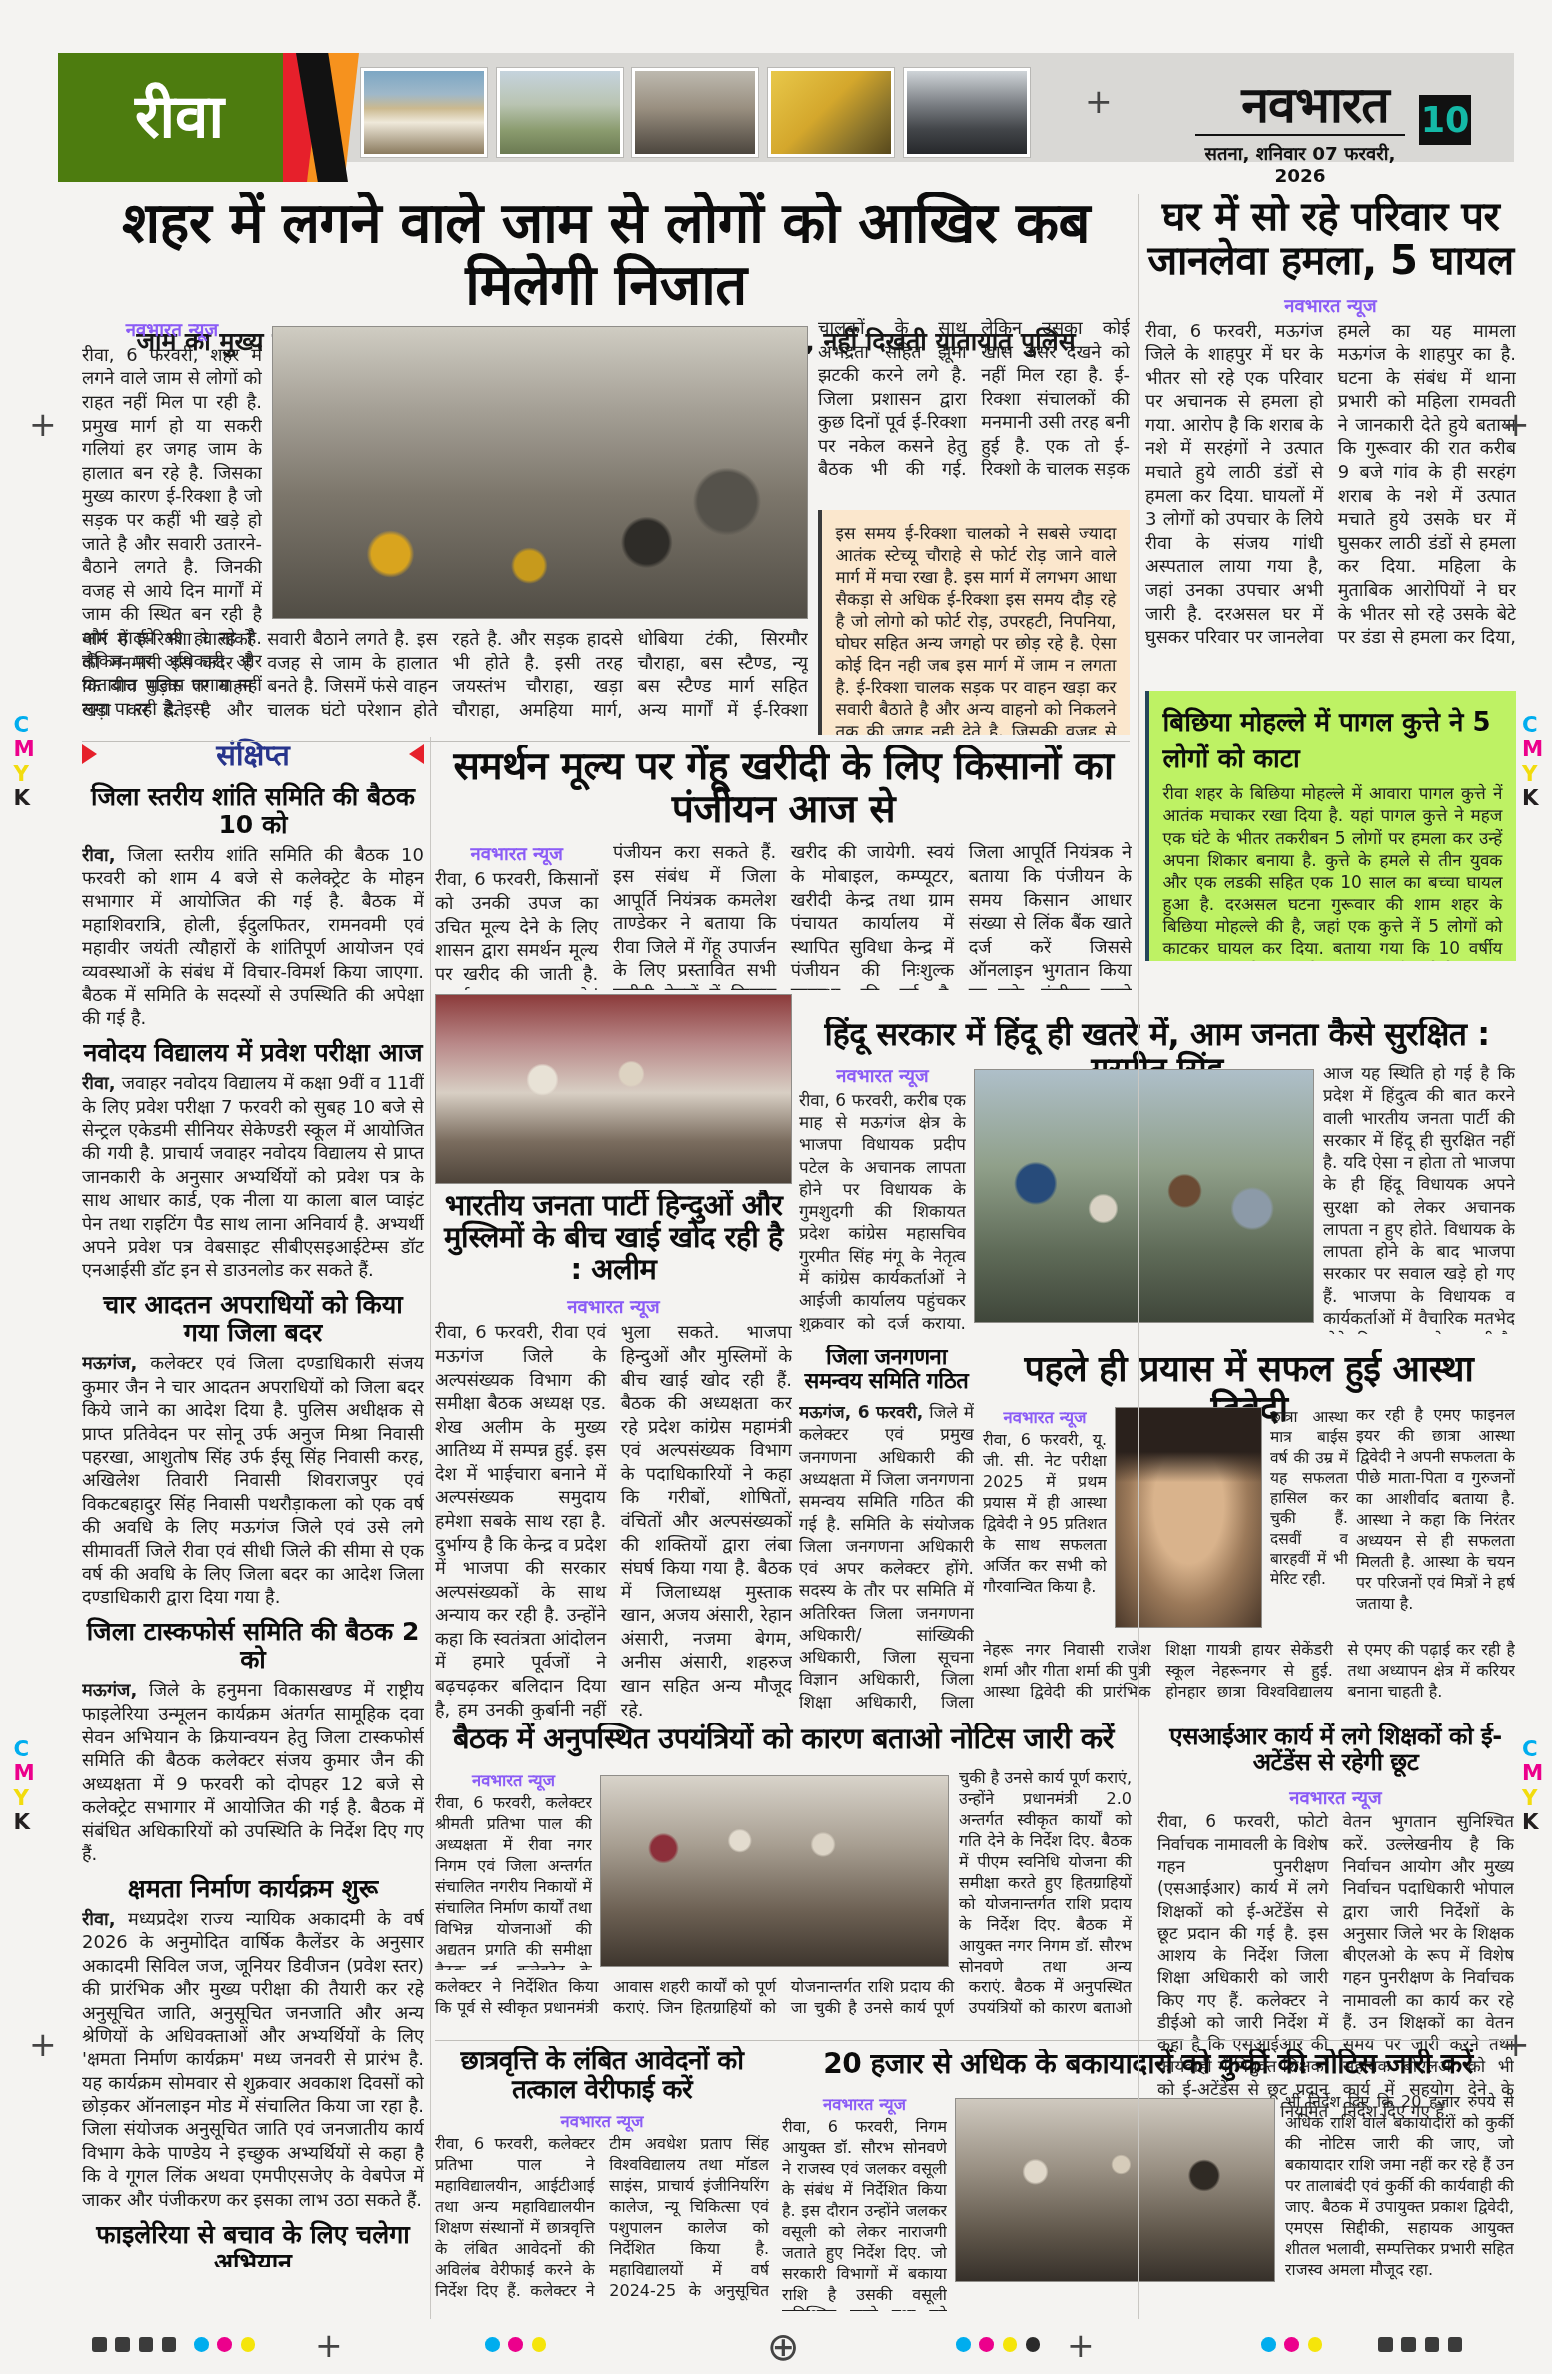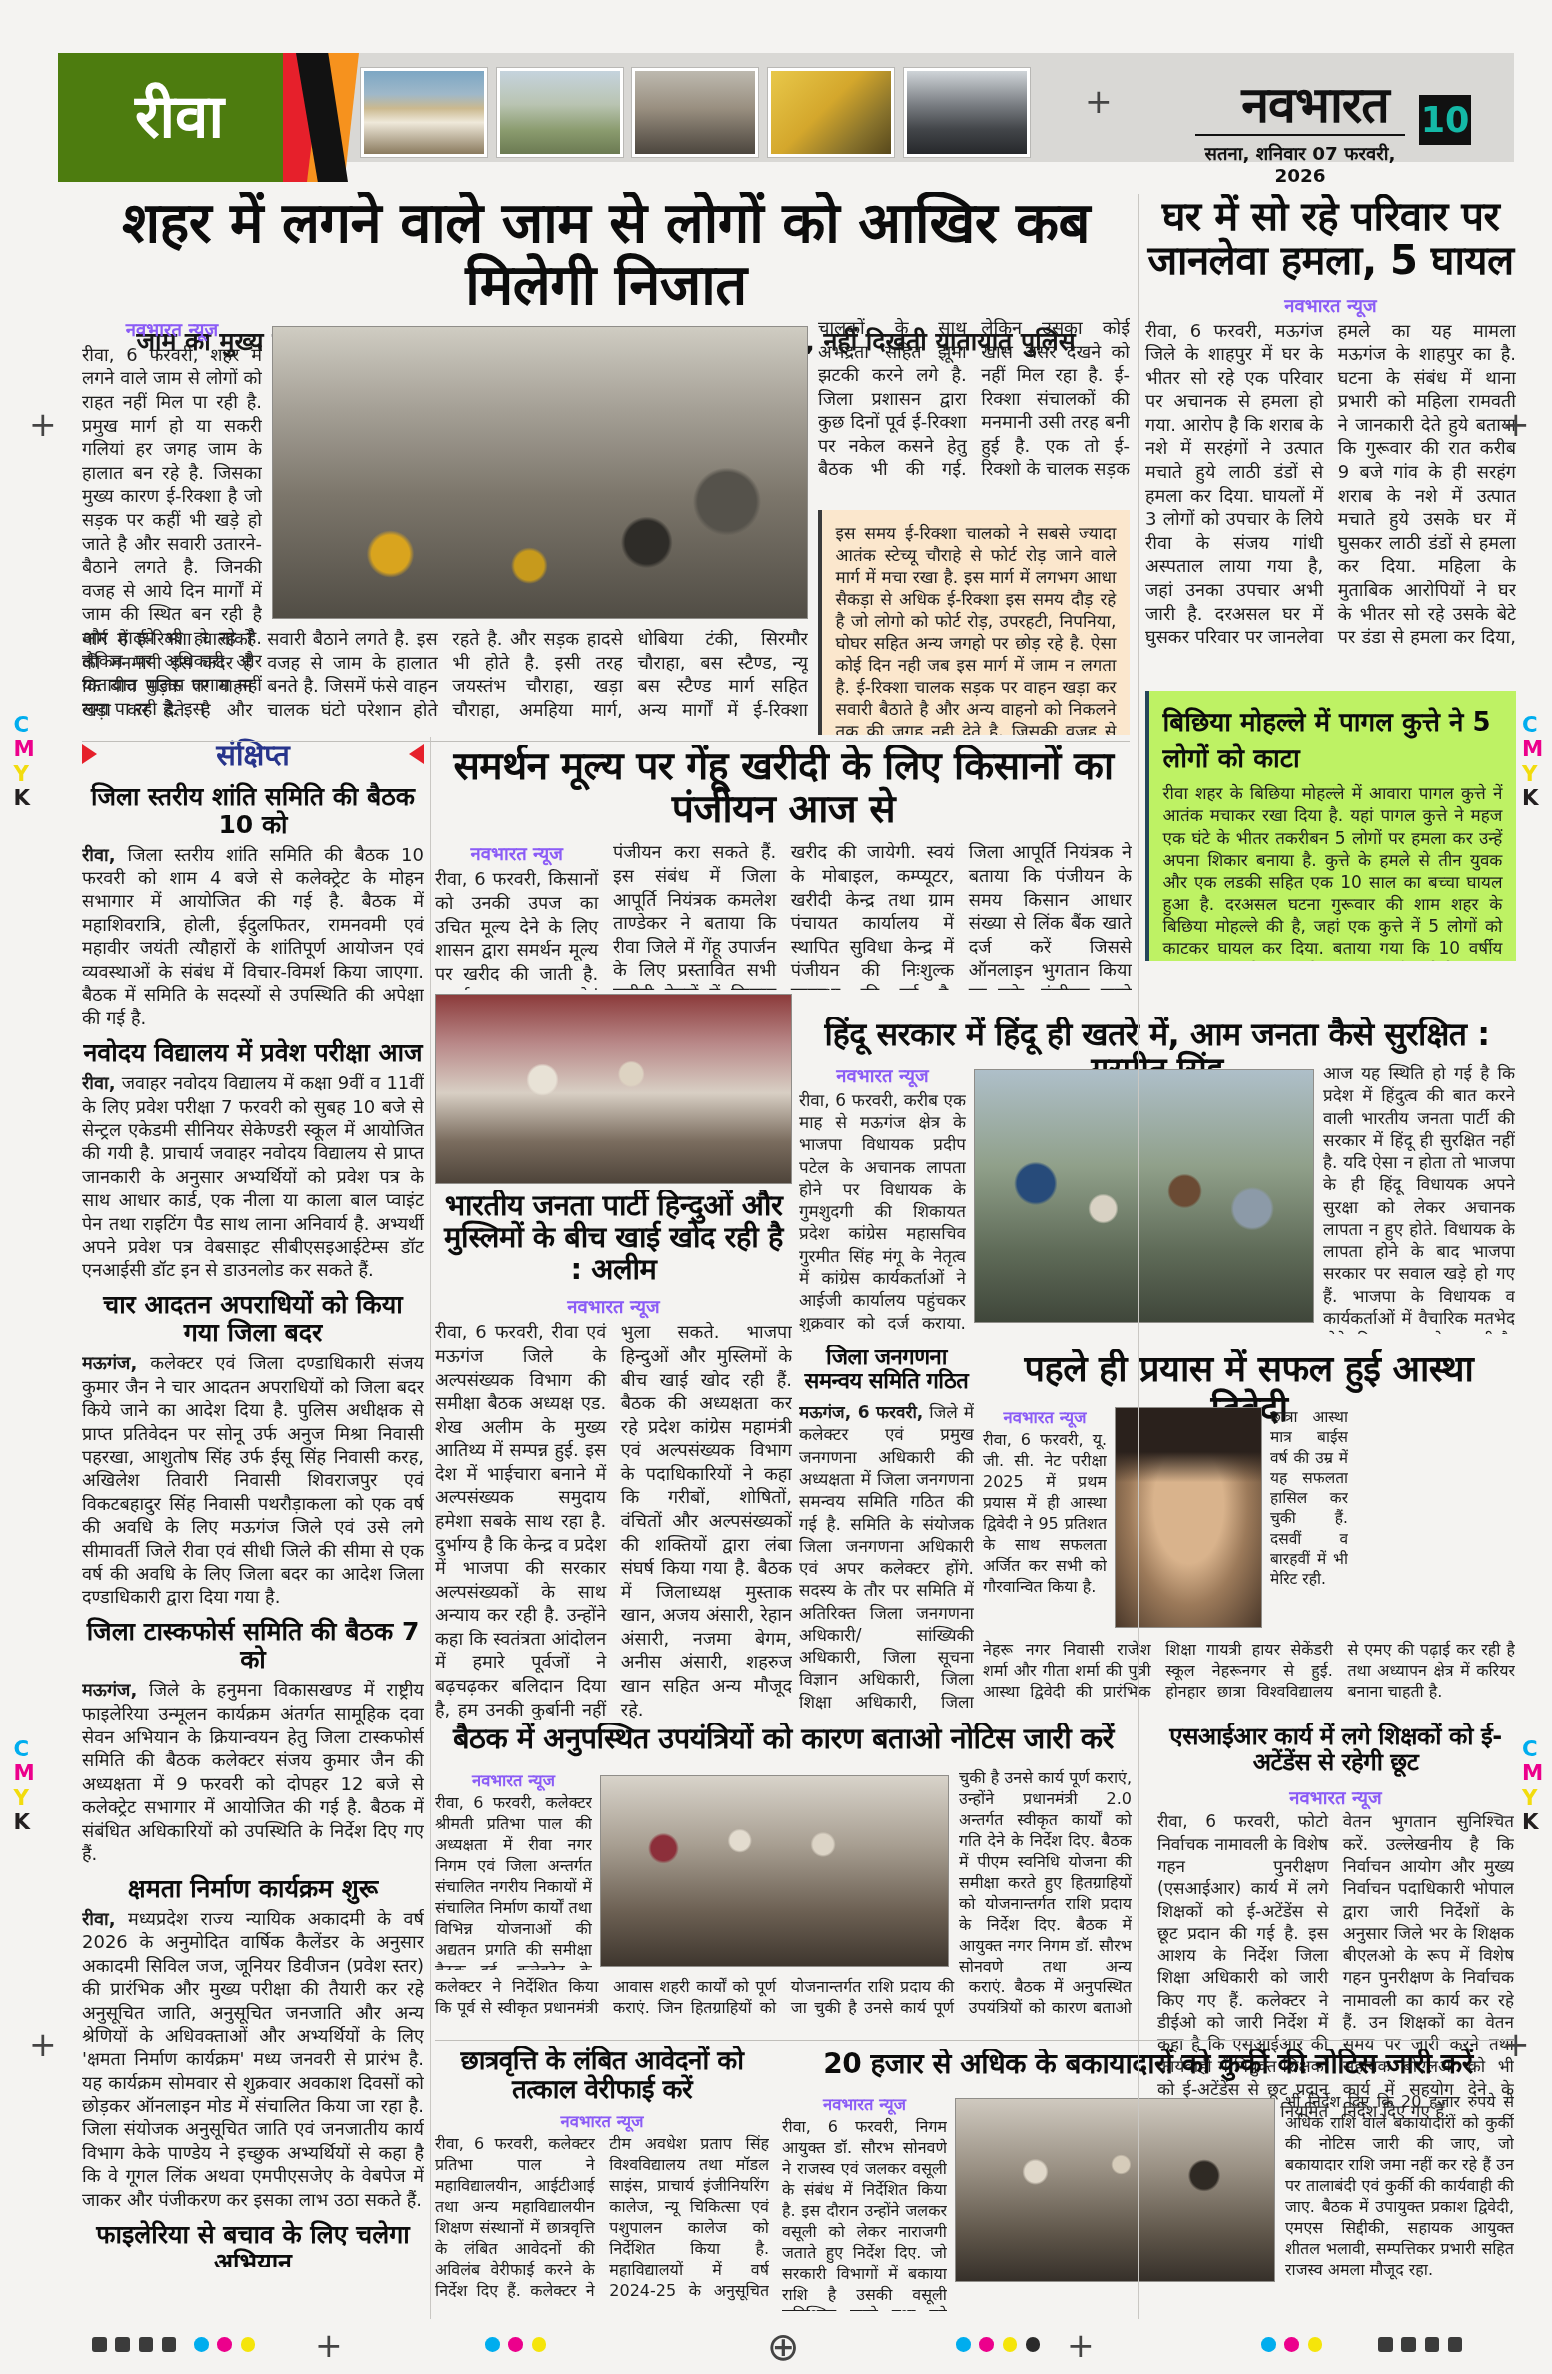--- a/index.html
+++ b/index.html
@@ -129,21 +129,21 @@
   </div>
   <div class="brief">
     <div class="bt">नवोदय विद्यालय में प्रवेश परीक्षा आज</div>
     <div class="bb"><span class="dl">रीवा,</span> <span>जवाहर नवोदय विद्यालय में कक्षा 9वीं व 11वीं के लिए प्रवेश परीक्षा 7 फरवरी को सुबह 10 बजे से सेन्ट्रल एकेडमी सीनियर सेकेण्डरी स्कूल में आयोजित की गयी है. प्राचार्य जवाहर नवोदय विद्यालय से प्राप्त जानकारी के अनुसार अभ्यर्थियों को प्रवेश पत्र के साथ आधार कार्ड, एक नीला या काला बाल प्वाइंट पेन तथा राइटिंग पैड साथ लाना अनिवार्य है. अभ्यर्थी अपने प्रवेश पत्र वेबसाइट सीबीएसइआईटेम्स डॉट एनआईसी डॉट इन से डाउनलोड कर सकते हैं.</span></div>
   </div>
   <div class="brief">
     <div class="bt">चार आदतन अपराधियों को किया गया जिला बदर</div>
     <div class="bb"><span class="dl">मऊगंज,</span> <span>कलेक्टर एवं जिला दण्डाधिकारी संजय कुमार जैन ने चार आदतन अपराधियों को जिला बदर किये जाने का आदेश दिया है. पुलिस अधीक्षक से प्राप्त प्रतिवेदन पर सोनू उर्फ अनुज मिश्रा निवासी पहरखा, आशुतोष सिंह उर्फ ईसू सिंह निवासी करह, अखिलेश तिवारी निवासी शिवराजपुर एवं विकटबहादुर सिंह निवासी पथरौड़ाकला को एक वर्ष की अवधि के लिए मऊगंज जिले एवं उसे लगे सीमावर्ती जिले रीवा एवं सीधी जिले की सीमा से एक वर्ष की अवधि के लिए जिला बदर का आदेश जिला दण्डाधिकारी द्वारा दिया गया है.</span></div>
   </div>
   <div class="brief">
-    <div class="bt">जिला टास्कफोर्स समिति की बैठक 7 को</div>
+    <div class="bt">जिला टास्कफोर्स समिति की बैठक 2 को</div>
     <div class="bb"><span class="dl">मऊगंज,</span> <span>जिले के हनुमना विकासखण्ड में राष्ट्रीय फाइलेरिया उन्मूलन कार्यक्रम अंतर्गत सामूहिक दवा सेवन अभियान के क्रियान्वयन हेतु जिला टास्कफोर्स समिति की बैठक कलेक्टर संजय कुमार जैन की अध्यक्षता में 9 फरवरी को दोपहर 12 बजे से कलेक्ट्रेट सभागार में आयोजित की गई है. बैठक में संबंधित अधिकारियों को उपस्थिति के निर्देश दिए गए हैं.</span></div>
   </div>
   <div class="brief">
     <div class="bt">क्षमता निर्माण कार्यक्रम शुरू</div>
     <div class="bb"><span class="dl">रीवा,</span> <span>मध्यप्रदेश राज्य न्यायिक अकादमी के वर्ष 2026 के अनुमोदित वार्षिक कैलेंडर के अनुसार अकादमी सिविल जज, जूनियर डिवीजन (प्रवेश स्तर) की प्रारंभिक और मुख्य परीक्षा की तैयारी कर रहे अनुसूचित जाति, अनुसूचित जनजाति और अन्य श्रेणियों के अधिवक्ताओं और अभ्यर्थियों के लिए 'क्षमता निर्माण कार्यक्रम' मध्य जनवरी से प्रारंभ है. यह कार्यक्रम सोमवार से शुक्रवार अवकाश दिवसों को छोड़कर ऑनलाइन मोड में संचालित किया जा रहा है. जिला संयोजक अनुसूचित जाति एवं जनजातीय कार्य विभाग केके पाण्डेय ने इच्छुक अभ्यर्थियों से कहा है कि वे गूगल लिंक अथवा एमपीएसजेए के वेबपेज में जाकर और पंजीकरण कर इसका लाभ उठा सकते हैं.</span></div>
   </div>
   <div class="brief">
     <div class="bt">फाइलेरिया से बचाव के लिए चलेगा अभियान</div>
 
   </div>
@@ -197,20 +197,21 @@
 <div class="abs clip" style="left:983px;top:1349px;width:532px;height:371px">
   <div class="hl" style="font-size:36px">पहले ही प्रयास में सफल हुई आस्था द्विवेदी</div>
   <div class="abs" style="left:0;top:56px;width:124px;height:229px">
     <div class="byline" style="font-size:16.5px">नवभारत न्यूज</div>
     <div class="jt clip" style="height:200px;font-size:16px">रीवा, 6 फरवरी, यू. जी. सी. नेट परीक्षा 2025 में प्रथम प्रयास में ही आस्था द्विवेदी ने 95 प्रतिशत के साथ सफलता अर्जित कर सभी को गौरवान्वित किया है.</div>
   </div>
   <div class="abs photo" style="left:132px;top:58px;width:147px;height:221px;background:
     linear-gradient(180deg,#2a211c 0%,#2a211c 20%,transparent 34%),
     radial-gradient(ellipse at 50% 44%, #d9b38c 0 34%, #9c7a5a 58%, #4a382a 100%)"></div>
   <div class="abs jt clip" style="left:287px;top:58px;width:78px;height:221px;font-size:15.5px">छात्रा आस्था मात्र बाईस वर्ष की उम्र में यह सफलता हासिल कर चुकी हैं. दसवीं व बारहवीं में भी मेरिट रही.</div>
+  <div class="abs jt clip" style="left:373px;top:56px;width:159px;height:229px;font-size:16px">कर रही है एमए फाइनल इयर की छात्रा आस्था द्विवेदी ने अपनी सफलता के पीछे माता-पिता व गुरुजनों का आशीर्वाद बताया है. आस्था ने कहा कि निरंतर अध्ययन से ही सफलता मिलती है. आस्था के चयन पर परिजनों एवं मित्रों ने हर्ष जताया है.</div>
   <div class="abs c3 jt clip" style="left:0;top:291px;width:532px;height:76px;font-size:16px">नेहरू नगर निवासी राजेश शर्मा और गीता शर्मा की पुत्री आस्था द्विवेदी की प्रारंभिक शिक्षा गायत्री हायर सेकेंडरी स्कूल नेहरूनगर से हुई. होनहार छात्रा विश्वविद्यालय से एमए की पढ़ाई कर रही है तथा अध्यापन क्षेत्र में करियर बनाना चाहती है.</div>
 </div>
 
 <div class="abs clip" style="left:435px;top:1723px;width:697px;height:312px">
   <div class="hl" style="font-size:29px">बैठक में अनुपस्थित उपयंत्रियों को कारण बताओ नोटिस जारी करें</div>
   <div class="abs" style="left:0;top:45px;width:157px;height:206px">
     <div class="byline" style="font-size:16.5px">नवभारत न्यूज</div>
     <div class="jt clip" style="height:177px;font-size:16px">रीवा, 6 फरवरी, कलेक्टर श्रीमती प्रतिभा पाल की अध्यक्षता में रीवा नगर निगम एवं जिला अन्तर्गत संचालित नगरीय निकायों में संचालित निर्माण कार्यों तथा विभिन्न योजनाओं की अद्यतन प्रगति की समीक्षा बैठक हुई. कलेक्ट्रेट के मोहन सभागार में आयोजित बैठक में नवीन स्वीकृत निर्माण कार्यों को शीघ्रता से गुणवत्ता सहित पूर्ण करने के निर्देश दिए.</div>
   </div>
   <div class="abs photo" style="left:165px;top:52px;width:349px;height:192px;background:

